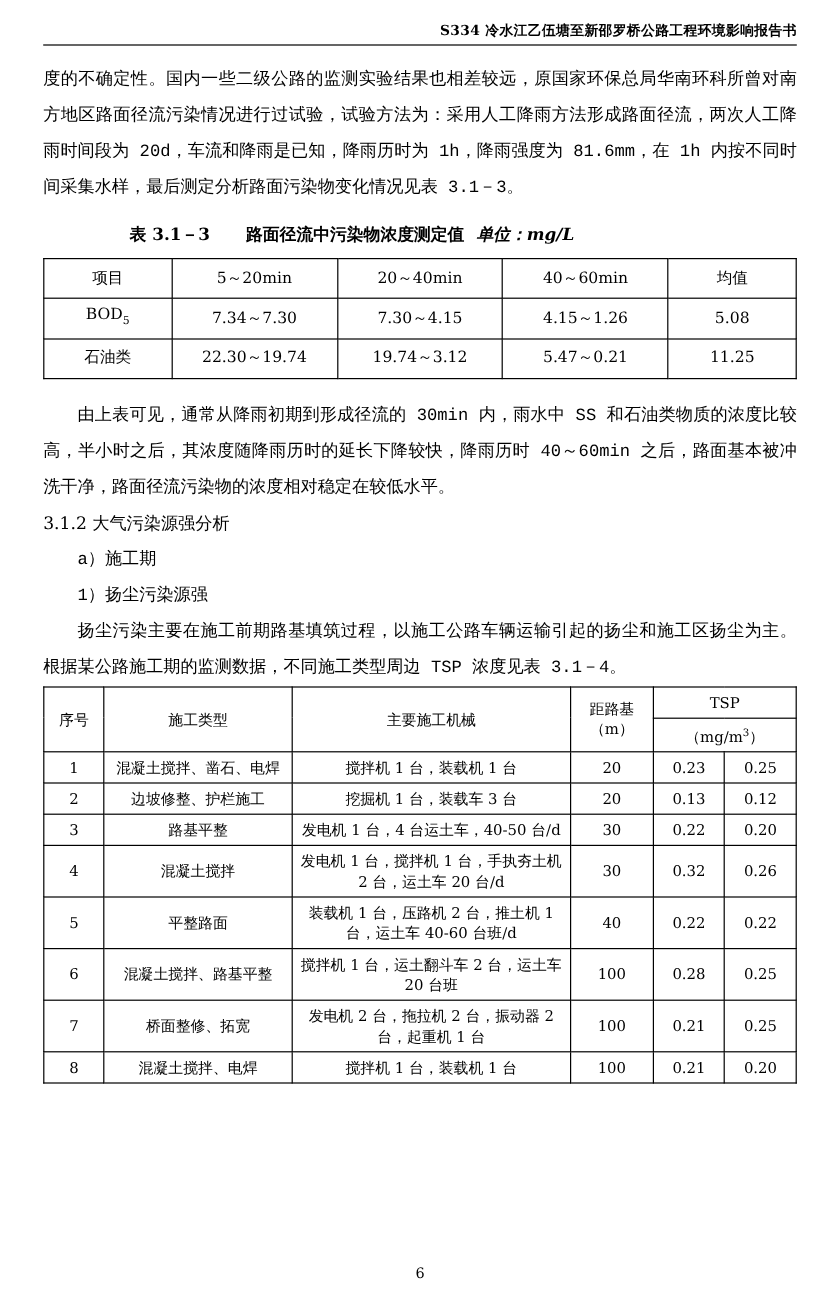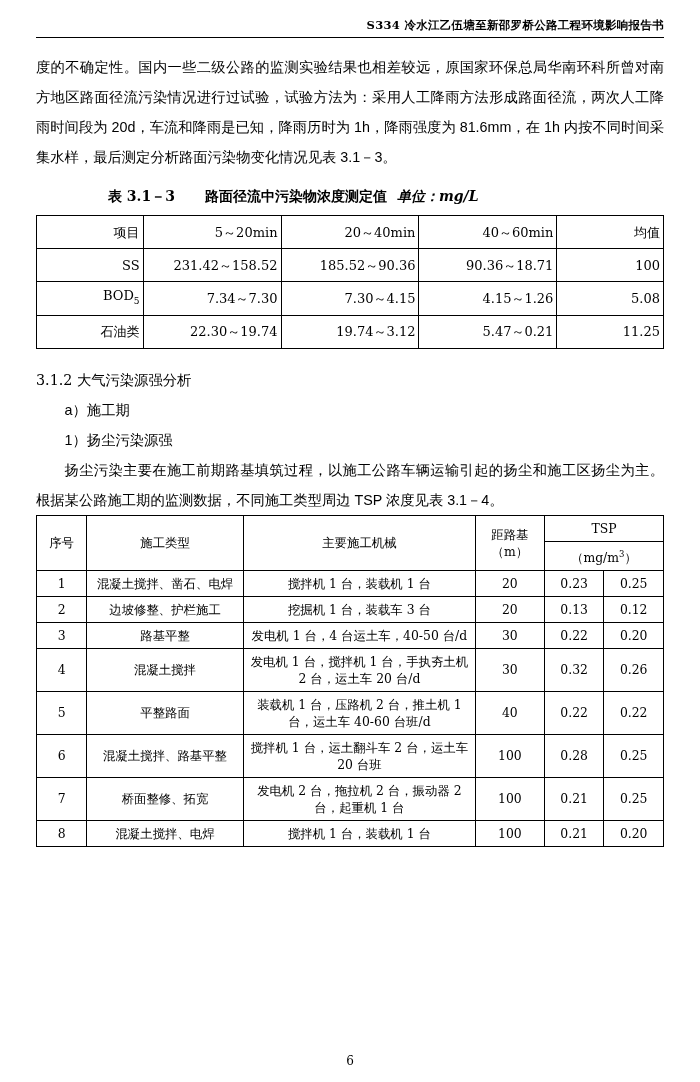--- a/index.html
+++ b/index.html
@@ -28,21 +28,21 @@
     font-weight: bold;
     letter-spacing: 0.3px;
     padding-bottom: 4px;
   }
   .header-rule {
     border-bottom: 1.2px solid #000;
     margin: 0 0 14px 0;
   }
   p.body-text {
     font-size: 14.3px;
-    font-family: Liberation Sans, sans-serif;
+    font-family: Liberation Mono, monospace;
     line-height: 30px;
     margin: 0;
     text-align: justify;
     text-justify: inter-ideograph;
   }
   p.indent {
     text-indent: 2em;
   }
   .table-caption {
     font-size: 14px;
@@ -72,21 +72,20 @@
     border: 1px solid #000;
     text-align: center;
     vertical-align: middle;
     padding: 5px 3px;
     font-weight: normal;
     line-height: 17px;
   }
   table.t1 td, table.t1 th {
     height: 22px;
     font-size: 13px;
-    text-align: right;
   }
   table.t2 td, table.t2 th {
     font-size: 12.4px;
     padding: 4px 2px;
   }
   .sub {
     font-size: 9px;
     vertical-align: sub;
   }
   .sup-small {
@@ -129,45 +128,39 @@
       <tr>
         <th style="width:17%">项目</th>
         <th style="width:22%">5～20min</th>
         <th style="width:22%">20～40min</th>
         <th style="width:22%">40～60min</th>
         <th style="width:17%">均值</th>
       </tr>
     </thead>
     <tbody>
       <tr>
-        <td>SS</td>
-        <td>231.42～158.52</td>
-        <td>185.52～90.36</td>
-        <td>90.36～18.71</td>
-        <td>100</td>
-      </tr>
-      <tr>
         <td><span>BOD</span><span class="sub">5</span></td>
         <td>7.34～7.30</td>
         <td>7.30～4.15</td>
         <td>4.15～1.26</td>
         <td>5.08</td>
       </tr>
       <tr>
         <td>石油类</td>
         <td>22.30～19.74</td>
         <td>19.74～3.12</td>
         <td>5.47～0.21</td>
         <td>11.25</td>
       </tr>
     </tbody>
   </table>
 
   <div class="gap-md"></div>
 
+  <p class="body-text indent">由上表可见，通常从降雨初期到形成径流的 30min 内，雨水中 SS 和石油类物质的浓度比较高，半小时之后，其浓度随降雨历时的延长下降较快，降雨历时 40～60min 之后，路面基本被冲洗干净，路面径流污染物的浓度相对稳定在较低水平。</p>
 
   <p class="section-heading">3.1.2  大气污染源强分析</p>
 
   <p class="body-text indent">a）施工期</p>
 
   <p class="body-text indent">1）扬尘污染源强</p>
 
   <p class="body-text indent">扬尘污染主要在施工前期路基填筑过程，以施工公路车辆运输引起的扬尘和施工区扬尘为主。根据某公路施工期的监测数据，不同施工类型周边 TSP 浓度见表 3.1－4。</p>
 
 

